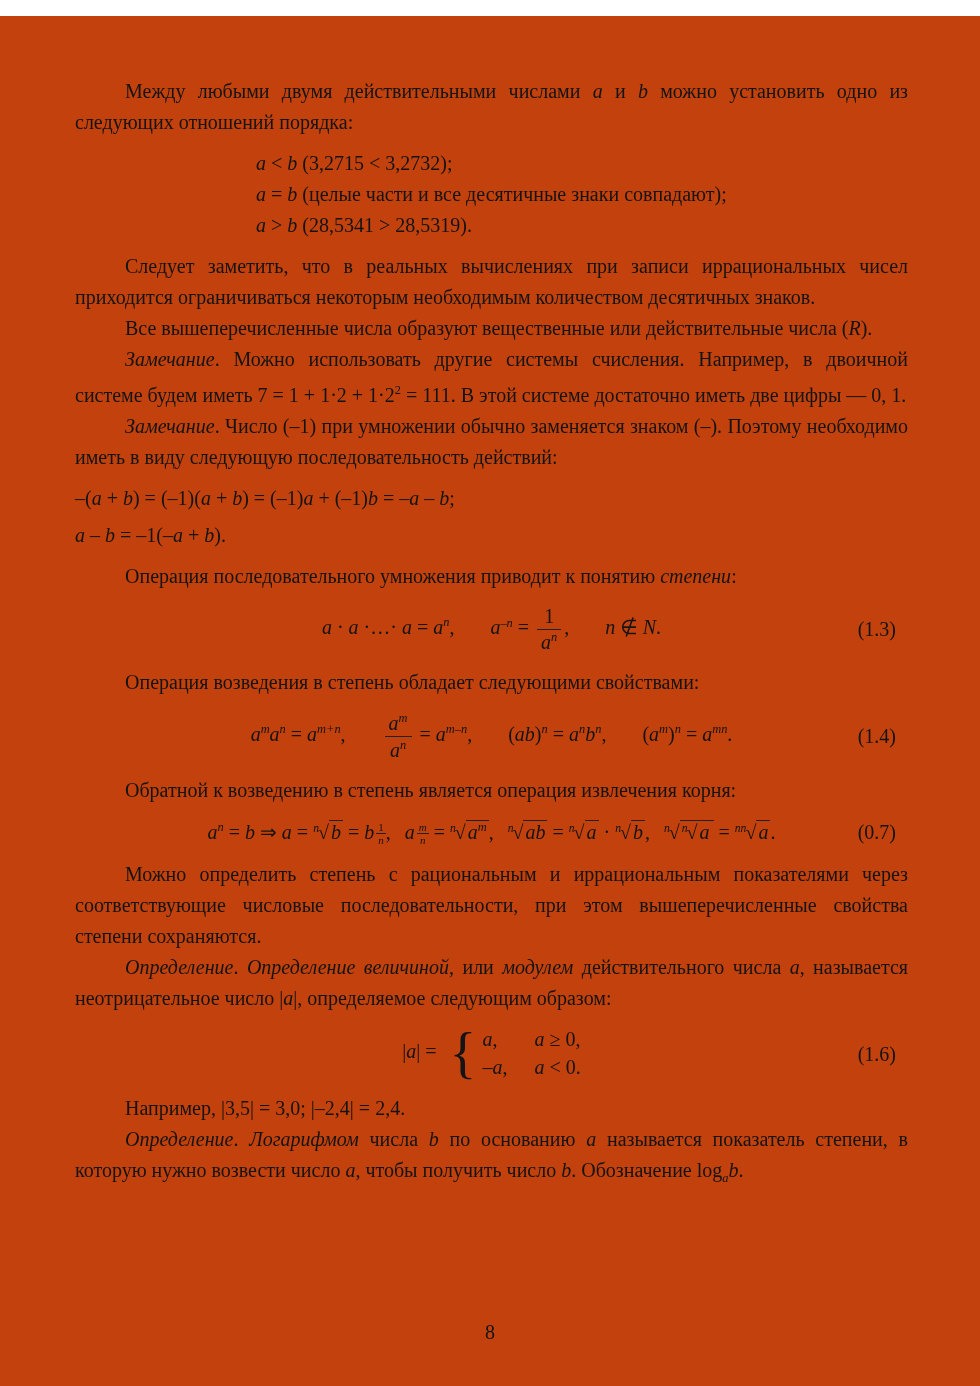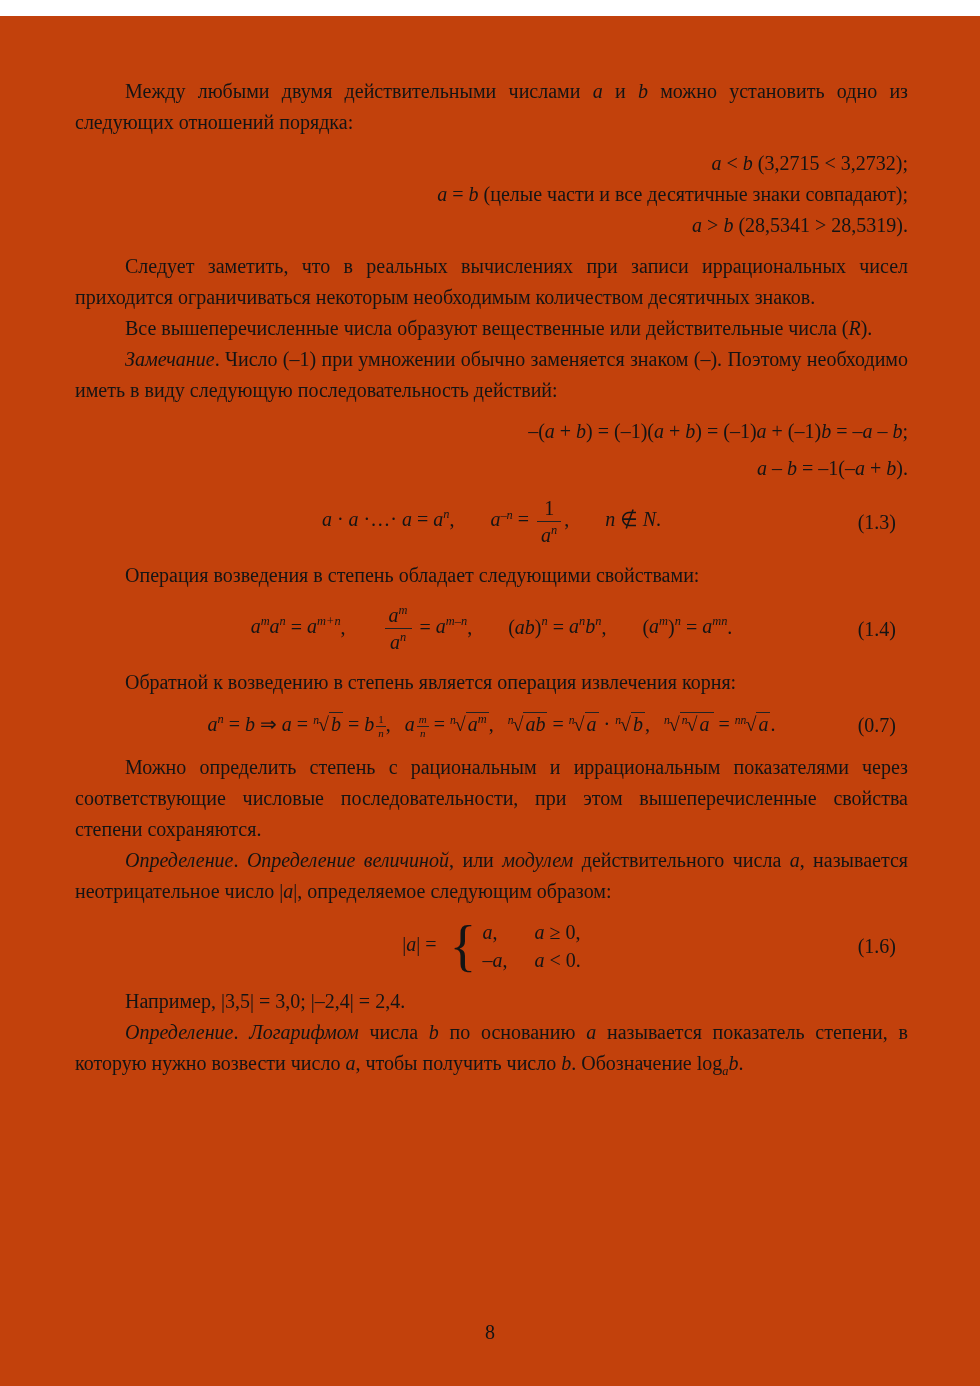--- a/index.html
+++ b/index.html
@@ -9,22 +9,22 @@
     background: #ffffff;
     font-family: "Liberation Serif", serif;
     color: #141414;
   }
   .page { position: relative; width: 980px; height: 1386px; background: #c2410c; overflow: hidden; margin-top: 16px; }
   .content {
     position: absolute; left: 75px; top: 60px; width: 833px;
     font-size: 20px; line-height: 31px; text-align: justify;
   }
   .p { margin: 0; text-indent: 50px; }
-  .relations { margin: 10px 0; padding-left: 181px; text-align: right; }
-  .centered { margin: 10px 0; text-align: right; text-indent: 0; }
+  .relations { margin: 10px 0; padding-left: 181px; text-align: left; }
+  .centered { margin: 10px 0; text-align: left; text-indent: 0; }
   .fline { margin: 6px 0; }
   .eqrow { position: relative; margin: 13px 0; text-align: center; text-indent: 0; line-height: 1.25; }
   .eqbody { display: inline-block; vertical-align: middle; }
   .eqnum { position: absolute; right: 12px; top: 50%; transform: translateY(-50%); }
   i { font-style: italic; }
   sup { font-size: 0.62em; }
   sub { font-size: 0.62em; }
   .frac { display: inline-flex; flex-direction: column; vertical-align: middle; text-align: center; margin: 0 3px; line-height: 1.15; }
   .frac .fn { border-bottom: 1.3px solid #222; padding: 0 4px 1px; }
   .frac .fd { padding: 1px 4px 0; }
@@ -51,27 +51,29 @@
     <p class="p">Между любыми двумя действительными числами <i>a</i> и <i>b</i> можно установить одно из следующих отношений порядка:</p>
 
     <div class="relations">
       <div><i>a</i> &lt; <i>b</i> (3,2715 &lt; 3,2732);</div>
       <div><i>a</i> = <i>b</i> (целые части и все десятичные знаки совпадают);</div>
       <div><i>a</i> &gt; <i>b</i> (28,5341 &gt; 28,5319).</div>
     </div>
 
     <p class="p">Следует заметить, что в реальных вычислениях при записи иррациональных чисел приходится ограничиваться некоторым необходимым количеством десятичных знаков.</p>
     <p class="p">Все вышеперечисленные числа образуют вещественные или действительные числа (<i>R</i>).</p>
+    <p class="p"><i>Замечание</i>. Можно использовать другие системы счисления. Например, в двоичной системе будем иметь 7 = 1 + 1·2 + 1·2<sup>2</sup> = 111. В этой системе достаточно иметь две цифры — 0, 1.</p>
     <p class="p"><i>Замечание</i>. Число (–1) при умножении обычно заменяется знаком (–). Поэтому необходимо иметь в виду следующую последовательность действий:</p>
 
     <div class="centered">
       <div class="fline">–(<i>a</i> + <i>b</i>) = (–1)(<i>a</i> + <i>b</i>) = (–1)<i>a</i> + (–1)<i>b</i> = –<i>a</i> – <i>b</i>;</div>
       <div class="fline"><i>a</i> – <i>b</i> = –1(–<i>a</i> + <i>b</i>).</div>
     </div>
 
+    <p class="p">Операция последовательного умножения приводит к понятию <i>степени</i>:</p>
 
     <div class="eqrow">
       <span class="eqbody"><i>a</i> · <i>a</i> ·…· <i>a</i> = <i>a<sup>n</sup></i>,<span class="gap"></span><i>a</i><sup>–<i>n</i></sup> = <span class="frac">
             <span class="fn">1</span>
             <span class="fd"><i>a<sup>n</sup></i></span>
           </span>,<span class="gap"></span><i>n</i> ∉ <i>N</i>.</span>
       <span class="eqnum">(1.3)</span>
     </div>
 
     <p class="p">Операция возведения в степень обладает следующими свойствами:</p>

